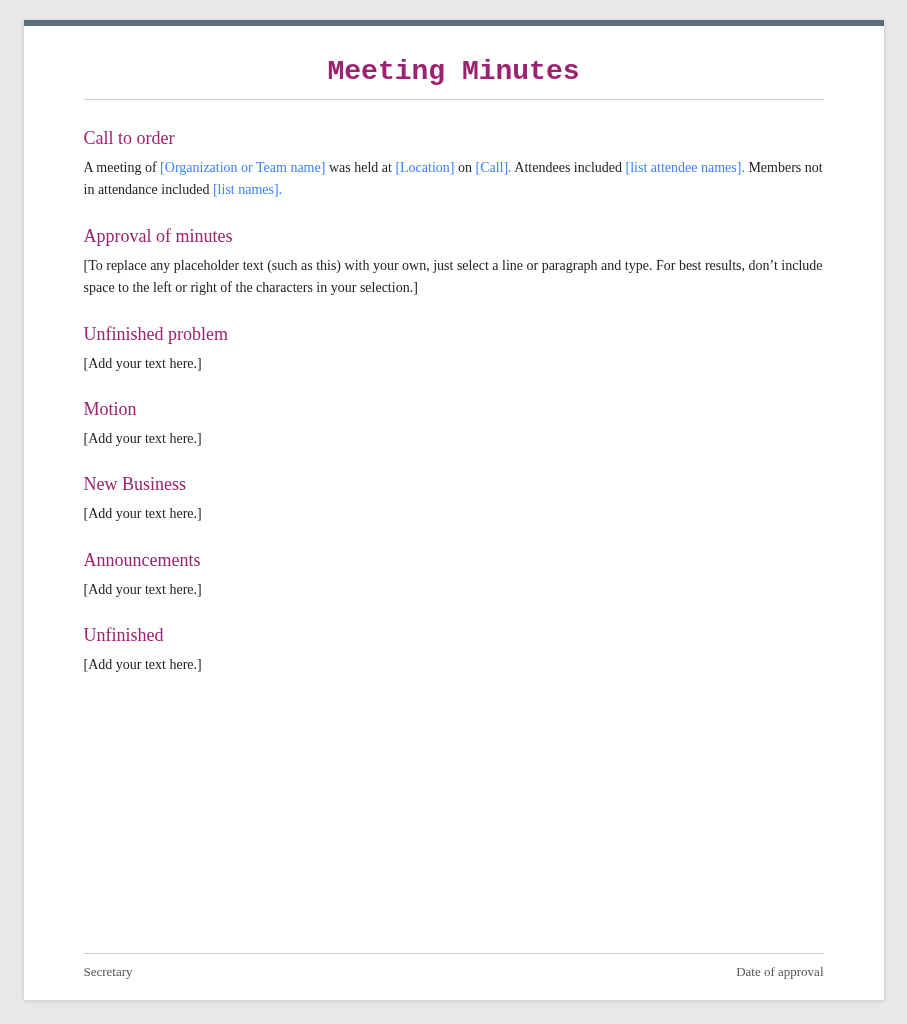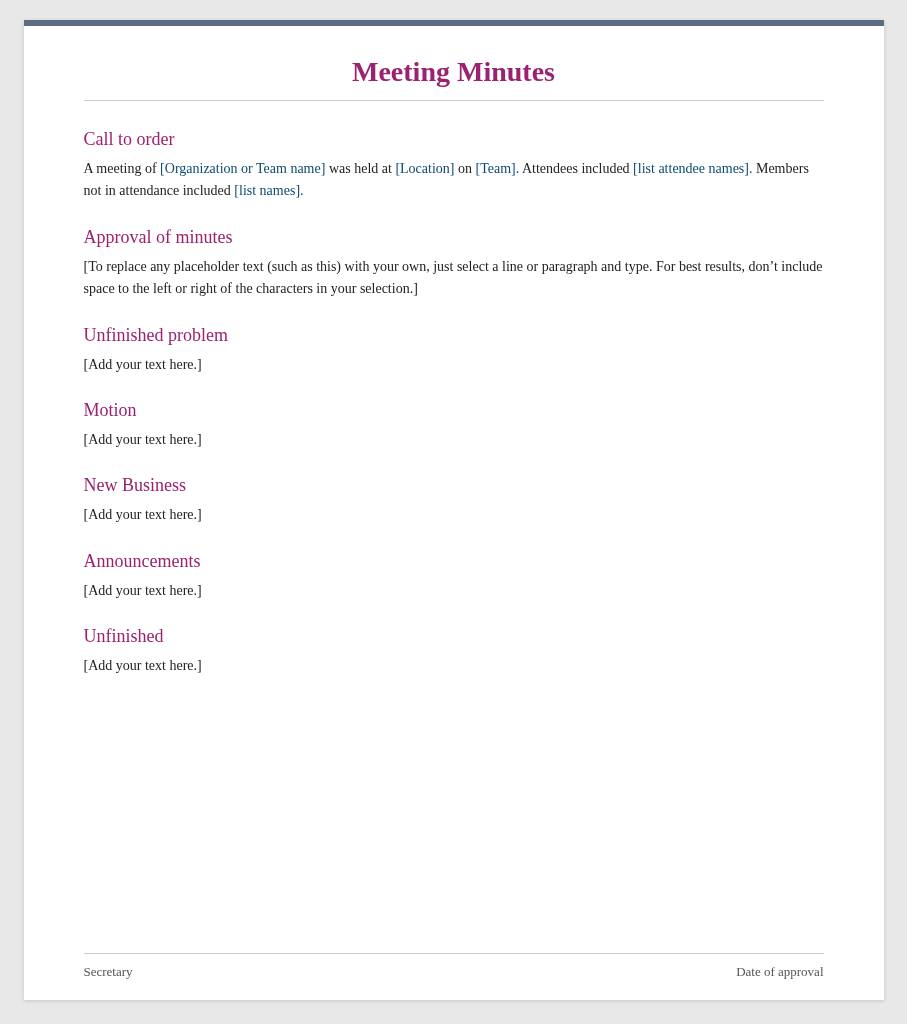--- a/index.html
+++ b/index.html
@@ -36,21 +36,21 @@
     .content {
       padding: 30px 60px 80px 60px;
     }
 
     .page-title {
       text-align: center;
       font-size: 28px;
       font-weight: bold;
       color: #9b2270;
       margin-bottom: 12px;
-      font-family: Liberation Serif, serif;
+      font-family: Liberation Mono, monospace;
     }
 
     .title-divider {
       border: none;
       border-top: 1px solid #cccccc;
       margin-bottom: 28px;
     }
 
     .section {
       margin-bottom: 24px;
@@ -65,21 +65,21 @@
     }
 
     .section-body {
       font-size: 14px;
       color: #222222;
       line-height: 1.6;
       font-family: Georgia, serif;
     }
 
     .section-body .placeholder {
-      color: #0c4a6e;
+      color: #3b82f6;
     }
 
     .footer {
       position: absolute;
       bottom: 0;
       left: 0;
       right: 0;
       padding: 0 60px 20px 60px;
     }
 
@@ -107,21 +107,21 @@
 <div class="page">
   <div class="top-bar"></div>
   <div class="content">
 
     <h1 class="page-title">Meeting Minutes</h1>
     <hr class="title-divider">
 
     <div class="section">
       <div class="section-heading">Call to order</div>
       <div class="section-body">
-        A meeting of <span class="placeholder">[Organization or Team name]</span> was held at <span class="placeholder">[Location]</span> on <span class="placeholder">[Team].</span> Attendees included <span class="placeholder">[list attendee names].</span> Members not in attendance included <span class="placeholder">[list names].</span>
+        A meeting of <span class="placeholder">[Organization or Team name]</span> was held at <span class="placeholder">[Location]</span> on <span class="placeholder">[Call].</span> Attendees included <span class="placeholder">[list attendee names].</span> Members not in attendance included <span class="placeholder">[list names].</span>
       </div>
     </div>
 
     <div class="section">
       <div class="section-heading">Approval of minutes</div>
       <div class="section-body">[To replace any placeholder text (such as this) with your own, just select a line or paragraph and type. For best results, don’t include space to the left or right of the characters in your selection.]</div>
     </div>
 
 
     <div class="section">

